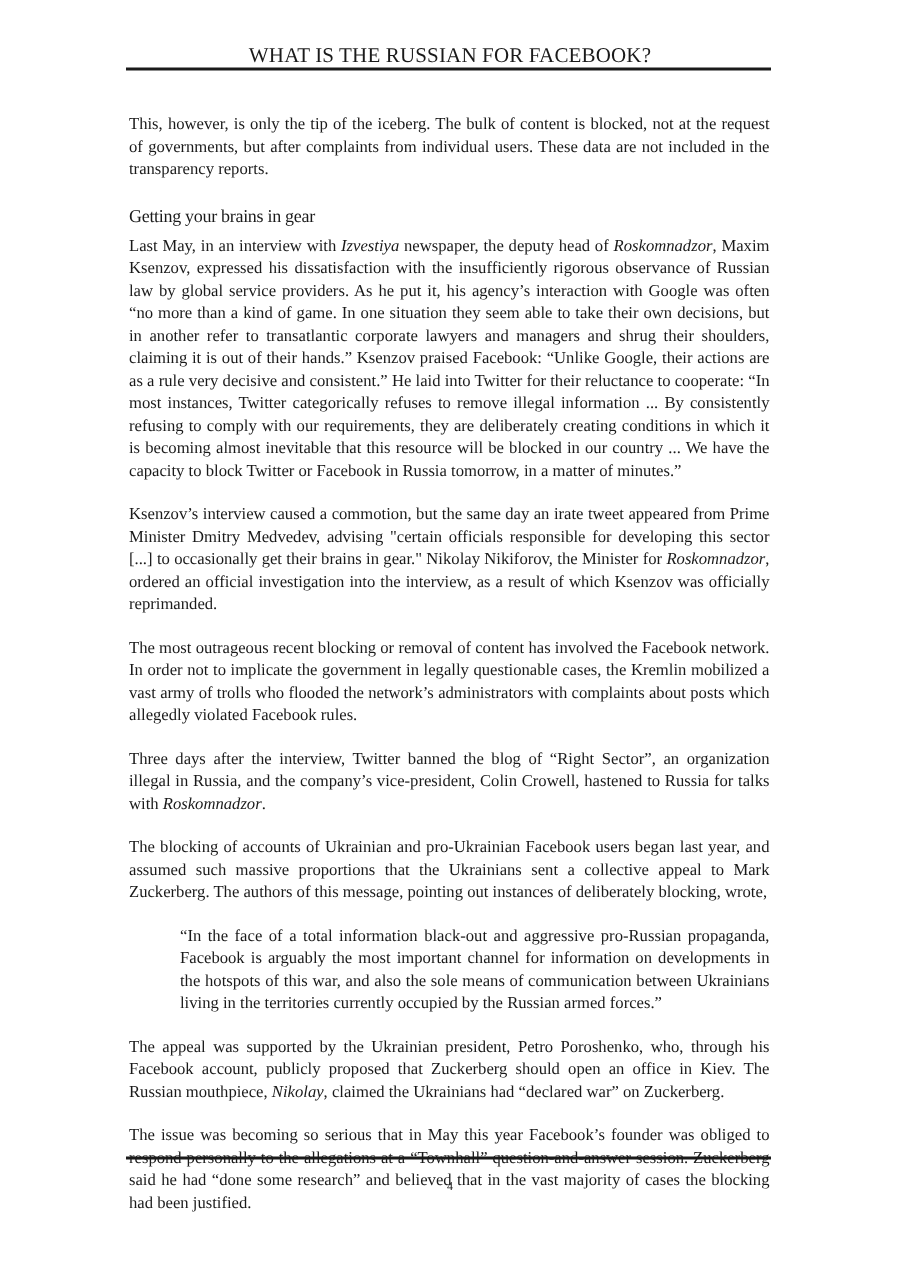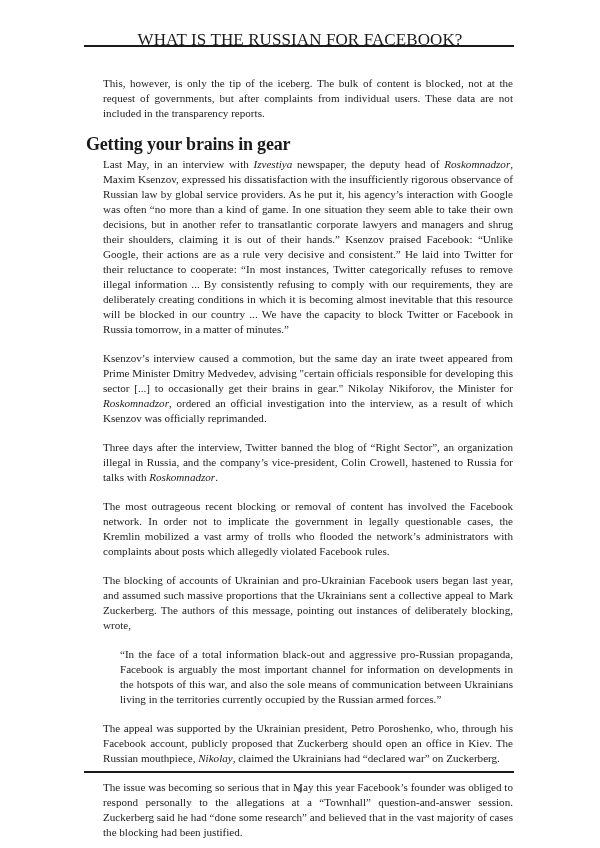--- a/index.html
+++ b/index.html
@@ -1,46 +1,46 @@
 <!DOCTYPE html>
 <html><head>
 <meta charset="utf-8">
 <style>
   html, body { margin:0; padding:0; background:#ffffff; }
   body { width:600px; height:848px; position:relative; overflow:hidden;
          font-family:"Liberation Serif","DejaVu Serif",serif; color:#1a1a1a; }
   .header-title { position:absolute; top:30px; left:0; width:600px; text-align:center;
-         font-size:17px; letter-spacing:0.1px; }
+         font-size:14px; letter-spacing:0.1px; }
   .header-rule { position:absolute; top:45px; left:84px; width:430px; height:2px; background:#1a1a1a; }
   .content { position:absolute; top:76px; left:86px; width:427px; font-size:11.1px; line-height:15px; }
-  p { margin:0 0 14px 17px; text-align:justify; }
-  h2 { margin:6px 0 4px 0; font-size:18px; font-weight:bold; line-height:18px; letter-spacing:-0.2px; }
+  p { margin:0 0 14px 0; text-align:justify; }
+  h2 { margin:6px 0 4px 0; font-size:12px; font-weight:normal; line-height:18px; letter-spacing:-0.2px; }
   .quote { margin:0 0 14px 34px; text-align:justify; }
   i { }
   .footer-rule { position:absolute; top:771px; left:84px; width:430px; height:2px; background:#1a1a1a; }
   .page-number { position:absolute; top:786px; left:0; width:600px; text-align:center; font-size:8px; }
 </style>
 </head>
 <body>
 
 <div class="header-title">WHAT IS THE RUSSIAN FOR FACEBOOK?</div>
 <div class="header-rule"></div>
 
 <div class="content">
   <p>This, however, is only the tip of the iceberg. The bulk of content is blocked, not at the request of governments, but after complaints from individual users. These data are not included in the transparency reports.</p>
 
   <h2>Getting your brains in gear</h2>
 
   <p><span>Last May, in an interview with </span><i>Izvestiya</i><span> newspaper, the deputy head of </span><i>Roskomnadzor</i><span>, Maxim Ksenzov, expressed his dissatisfaction with the insufficiently rigorous observance of Russian law by global service providers. As he put it, his agency’s interaction with Google was often “no more than a kind of game. In one situation they seem able to take their own decisions, but in another refer to transatlantic corporate lawyers and managers and shrug their shoulders, claiming it is out of their hands.” Ksenzov praised Facebook: “Unlike Google, their actions are as a rule very decisive and consistent.” He laid into Twitter for their reluctance to cooperate: “In most instances, Twitter categorically refuses to remove illegal information ... By consistently refusing to comply with our requirements, they are deliberately creating conditions in which it is becoming almost inevitable that this resource will be blocked in our country ... We have the capacity to block Twitter or Facebook in Russia tomorrow, in a matter of minutes.”</span></p>
 
   <p><span>Ksenzov’s interview caused a commotion, but the same day an irate tweet appeared from Prime Minister Dmitry Medvedev, advising "certain officials responsible for developing this sector [...] to occasionally get their brains in gear." Nikolay Nikiforov, the Minister for </span><i>Roskomnadzor</i><span>, ordered an official investigation into the interview, as a result of which Ksenzov was officially reprimanded.</span></p>
 
+  <p>The most outrageous recent blocking or removal of content has involved the Facebook network. In order not to implicate the government in legally questionable cases, the Kremlin mobilized a vast army of trolls who flooded the network’s administrators with complaints about posts which allegedly violated Facebook rules.</p>
+
   <p><span>Three days after the interview, Twitter banned the blog of “Right Sector”, an organization illegal in Russia, and the company’s vice-president, Colin Crowell, hastened to Russia for talks with </span><i>Roskomnadzor</i><span>.</span></p>
-
-  <p>The most outrageous recent blocking or removal of content has involved the Facebook network. In order not to implicate the government in legally questionable cases, the Kremlin mobilized a vast army of trolls who flooded the network’s administrators with complaints about posts which allegedly violated Facebook rules.</p>
 
   <p>The blocking of accounts of Ukrainian and pro-Ukrainian Facebook users began last year, and assumed such massive proportions that the Ukrainians sent a collective appeal to Mark Zuckerberg. The authors of this message, pointing out instances of deliberately blocking, wrote,</p>
 
   <p class="quote">“In the face of a total information black-out and aggressive pro-Russian propaganda, Facebook is arguably the most important channel for information on developments in the hotspots of this war, and also the sole means of communication between Ukrainians living in the territories currently occupied by the Russian armed forces.”</p>
 
   <p><span>The appeal was supported by the Ukrainian president, Petro Poroshenko, who, through his Facebook account, publicly proposed that Zuckerberg should open an office in Kiev. The Russian mouthpiece, </span><i>Nikolay</i><span>, claimed the Ukrainians had “declared war” on Zuckerberg.</span></p>
 
   <p>The issue was becoming so serious that in May this year Facebook’s founder was obliged to respond personally to the allegations at a “Townhall” question-and-answer session. Zuckerberg said he had “done some research” and believed that in the vast majority of cases the blocking had been justified.</p>
 </div>
 

